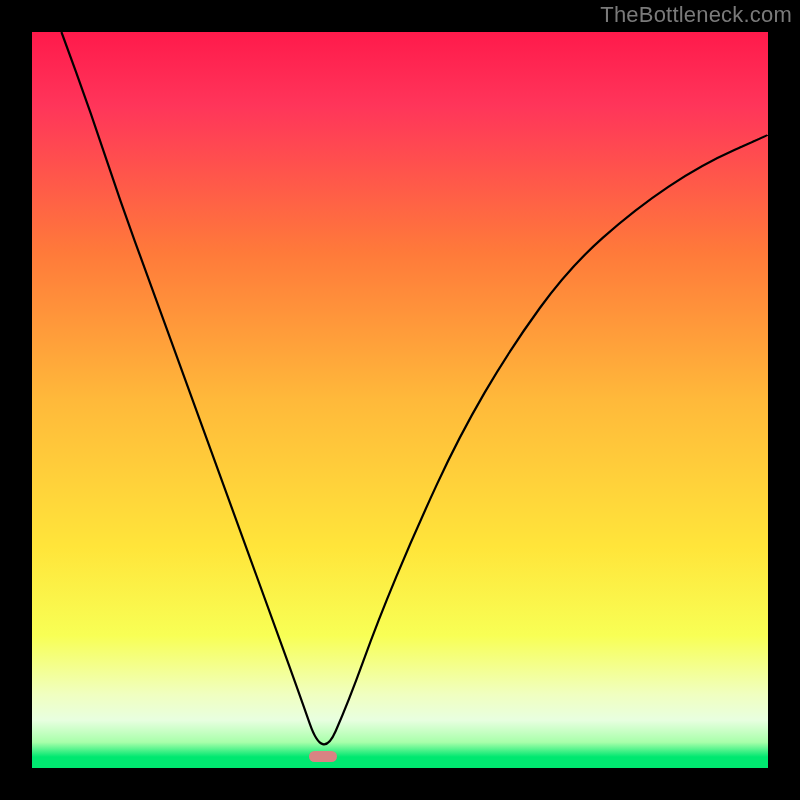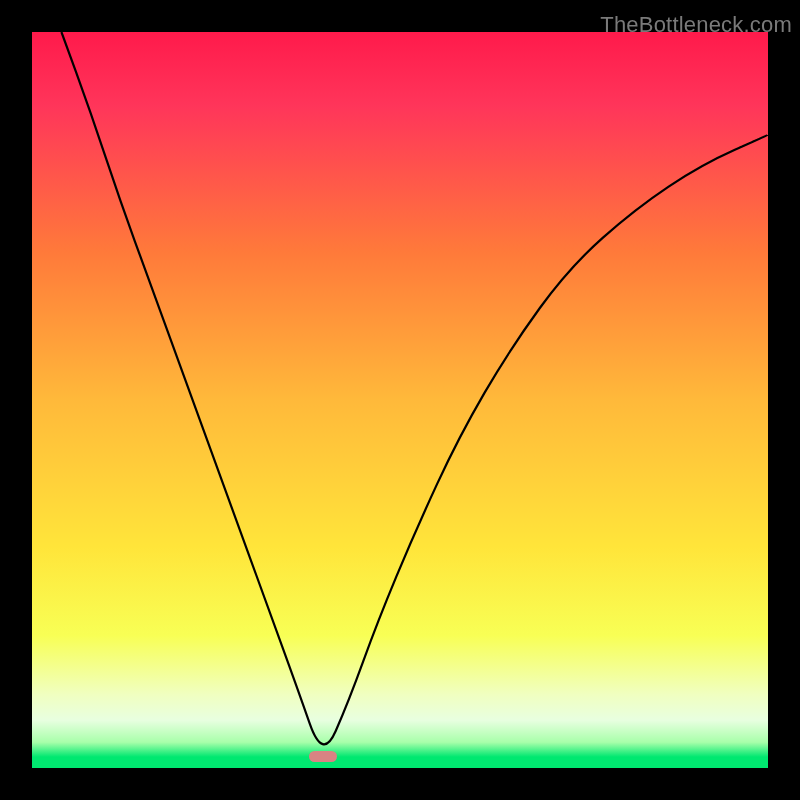--- a/index.html
+++ b/index.html
@@ -12,21 +12,21 @@
     font-family: Arial, Helvetica, sans-serif;
   }
   .frame {
     position: relative;
     width: 800px;
     height: 800px;
     background: #000;
   }
   .watermark {
     position: absolute;
-    top: 12px;
+    top: 2px;
     right: 8px;
     color: #7a7a7a;
     font-size: 22px;
     font-weight: 500;
     letter-spacing: 0.2px;
     z-index: 4;
   }
   .plot-area {
     position: absolute;
     left: 32px;

